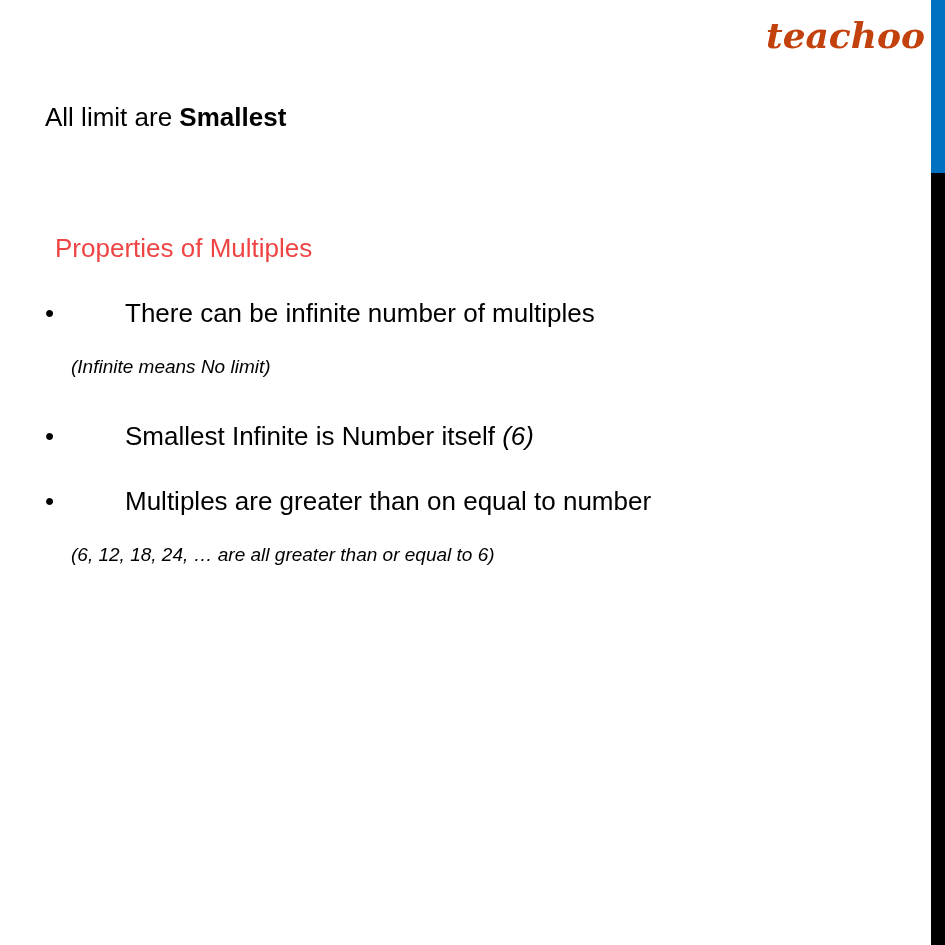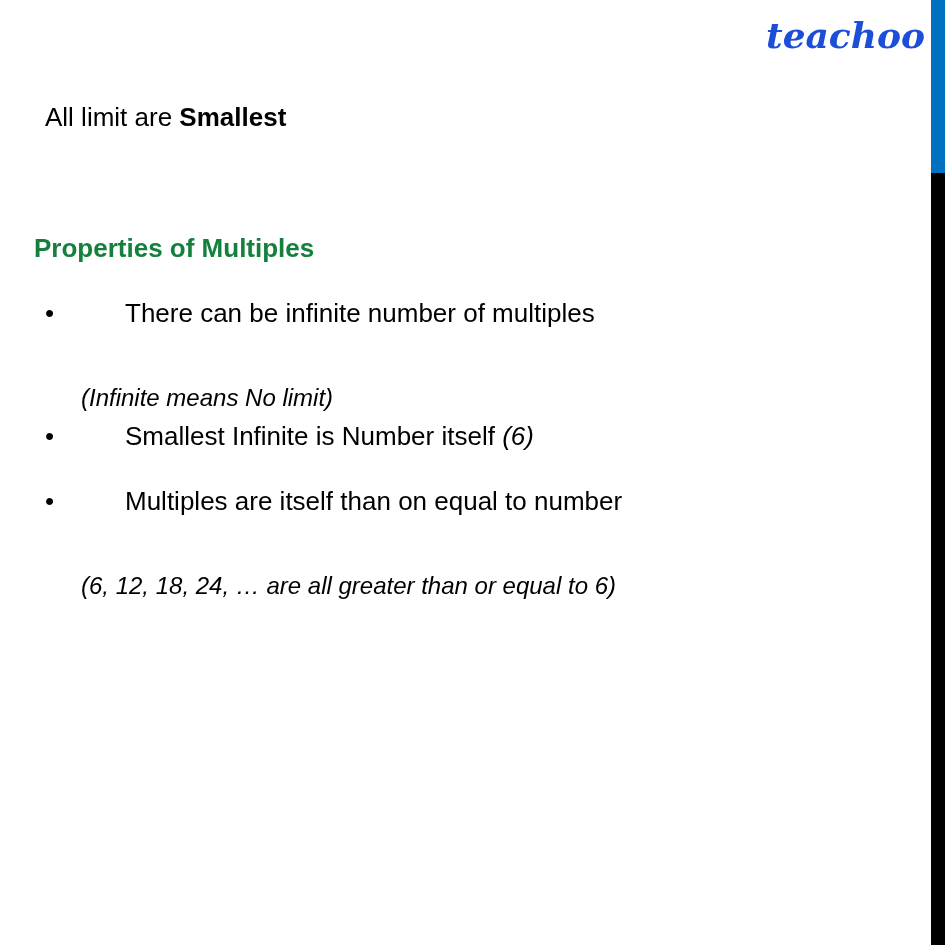--- a/index.html
+++ b/index.html
@@ -7,29 +7,29 @@
       width: 945px; height: 945px; position: relative; overflow: hidden;
       background: #ffffff;
       font-family: "Liberation Sans", "DejaVu Sans", sans-serif;
       color: #000;
     }
     .side-bar-blue { position: absolute; left: 931px; top: 0; width: 14px; height: 173px; background: #0070c0; }
     .side-bar-black { position: absolute; left: 931px; top: 173px; width: 14px; height: 772px; background: #000; }
     .logo {
       position: absolute; left: 766px; top: 14px;
       font-family: "DejaVu Serif", serif; font-weight: bold; font-style: italic;
-      font-size: 36px; letter-spacing: 0px; color: #1d4ed8;
+      font-size: 36px; letter-spacing: 0px; color: #c2410c;
     }
     .intro { position: absolute; left: 45px; top: 102px; font-size: 26px; }
     .intro b { font-weight: bold; }
-    .heading { position: absolute; left: 34px; top: 233px; font-size: 26px; font-weight: bold; color: #15803d; }
+    .heading { position: absolute; left: 55px; top: 233px; font-size: 26px; font-weight: normal; color: #ef4444; }
     .bullet { position: absolute; left: 45px; font-size: 26px; }
     .bullet .dot { position: absolute; left: 0; top: 0; }
     .bullet .txt { position: absolute; left: 36px; top: 0; white-space: nowrap; margin-left: 44px; }
-    .sub { position: absolute; left: 81px; font-size: 24px; font-style: italic; white-space: nowrap; margin-top: 28px; }
+    .sub { position: absolute; left: 71px; font-size: 19px; font-style: italic; white-space: nowrap; }
     i { font-style: italic; }
   </style>
 </head>
 <body>
 
 <div class="side-bar-blue"></div>
 <div class="side-bar-black"></div>
 
 <div class="logo">teachoo</div>
 
@@ -43,15 +43,15 @@
 </div>
 <div class="sub" style="top:356px;">(Infinite means No limit)</div>
 
 <div class="bullet" style="top:421px;">
   <span class="dot">•</span>
   <span class="txt"><span>Smallest Infinite is Number itself </span><i>(6)</i></span>
 </div>
 
 <div class="bullet" style="top:486px;">
   <span class="dot">•</span>
-  <span class="txt">Multiples are itself than on equal to number</span>
+  <span class="txt">Multiples are greater than on equal to number</span>
 </div>
 <div class="sub" style="top:544px;">(6, 12, 18, 24, … are all greater than or equal to 6)</div>
 
 </body></html>

